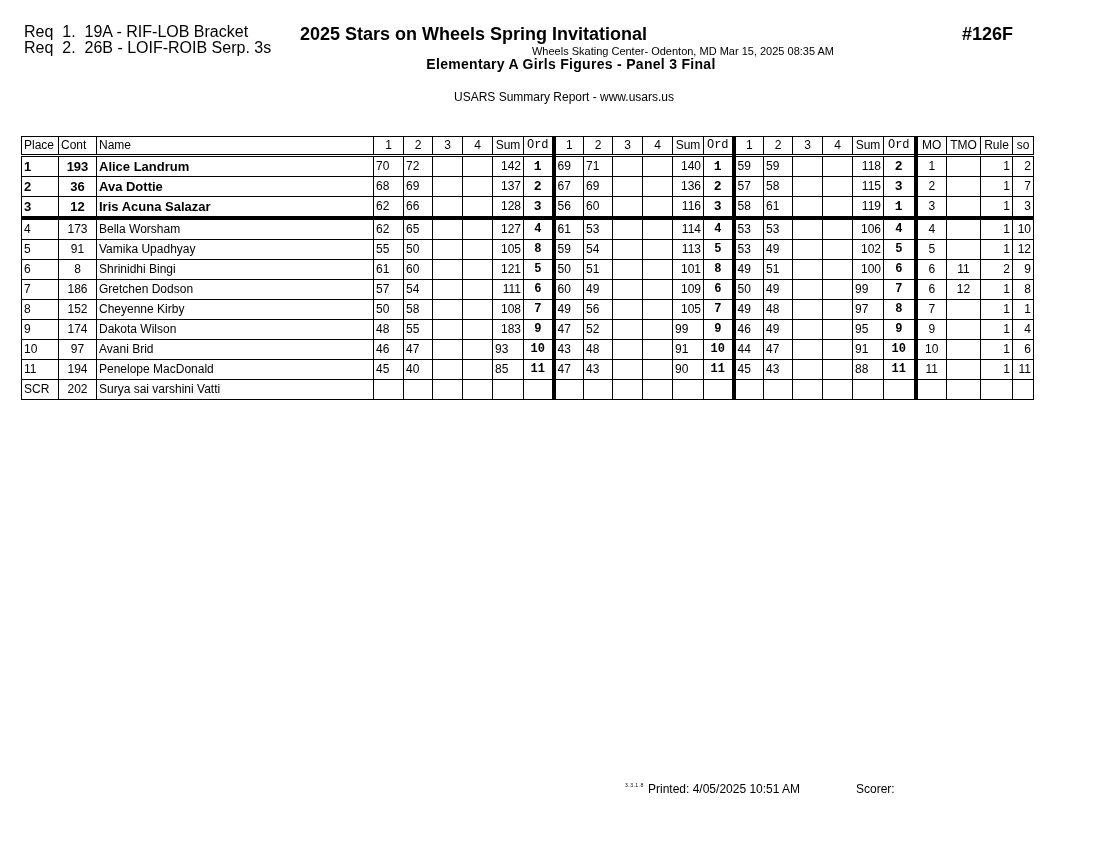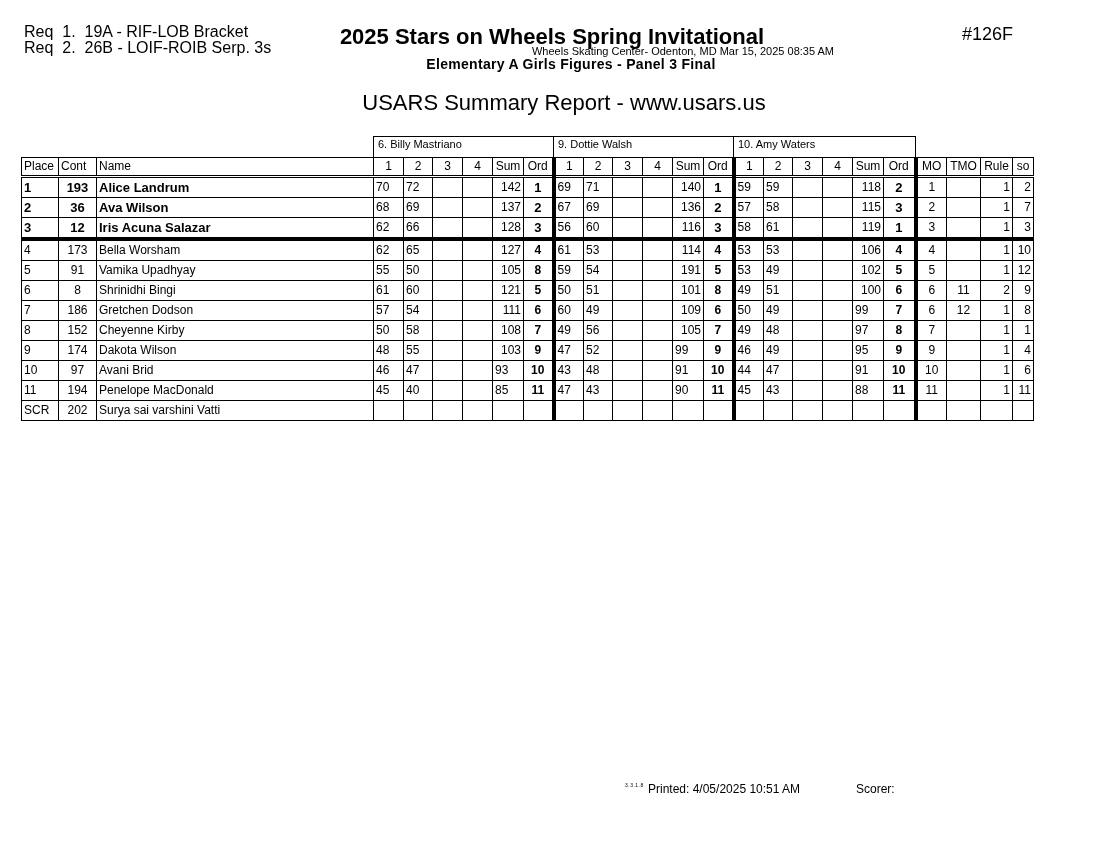--- a/index.html
+++ b/index.html
@@ -1,34 +1,34 @@
 <!DOCTYPE html>
 <html><head>
 <meta charset="utf-8">
 <style>
   html, body { margin:0; padding:0; background:#fff; }
   body { width:1100px; height:850px; position:relative; overflow:hidden;
          font-family:"Liberation Sans", sans-serif; color:#000; }
   .abs { position:absolute; }
   .req { left:24px; font-size:16px; line-height:14px; white-space:pre; }
-  .title1 { left:300px; width:504px; top:24px; text-align:center; font-size:22px; font-weight:bold; }
+  .title1 { left:300px; width:504px; top:24px; font-size:18px; font-weight:bold; }
   .title2 { left:292px; width:542px; top:45px; text-align:right; font-size:11px; }
   .title3 { left:300px; width:542px; top:56px; text-align:center; font-size:14px; font-weight:bold; letter-spacing:0.3px; }
-  .title4 { left:300px; width:528px; top:90px; text-align:center; font-size:22px; }
-  .evno { left:962px; top:24px; font-size:18px; font-weight:normal; }
+  .title4 { left:300px; width:528px; top:90px; text-align:center; font-size:12px; }
+  .evno { left:962px; top:24px; font-size:18px; font-weight:bold; }
 
   table.res { position:absolute; left:21px; top:136px; border-collapse:collapse; table-layout:fixed;
               font-size:12px; }
   table.res td { border:1px solid #000; height:19px; padding:0 2px; white-space:nowrap; overflow:hidden; line-height:19px; }
   table.res tr.judges td { height:20px; font-size:11px; vertical-align:top; line-height:14px; padding-left:4px; }
   table.res tr.judges td.blank { border:none; }
   table.res tr.hdr td { border-bottom:3px double #000; height:17px; line-height:17px; }
   .c { text-align:center; }
   .r { text-align:right; }
-  .ordcol { border-right:4px solid #000 !important; font-weight:bold; }
+  .ordcol { border-right:4px solid #000 !important; font-weight:bold;font-family:Liberation Mono, monospace; }
   .ordL { border-left:4px solid #000 !important; }
   tr.podium td { font-weight:bold; font-size:13px; }
   tr.podium-last td { border-bottom:4px solid #000; }
   tr.podium td.nb { font-weight:normal; font-size:12px; }
 
   .footer { top:782px; font-size:12px; }
   .ver { left:625px; top:782px; font-size:5px; letter-spacing:0.5px; }
 </style>
 </head>
 <body>
@@ -64,27 +64,20 @@
       <col style="width:30px">
       <col style="width:30px">
       <col style="width:31px">
       <col style="width:32px">
     <col style="width:31px">
       <col style="width:34px">
       <col style="width:32px">
       <col style="width:21px">
   </colgroup>
   <tbody id="tbody">
-    <tr class="judges">
-      <td class="blank" colspan="3"></td>
-      <td colspan="6">6.  Billy  Mastriano</td>
-      <td colspan="6">9.  Dottie Walsh</td>
-      <td colspan="6">10.  Amy Waters</td>
-      <td class="blank" colspan="4"></td>
-    </tr>
     <tr class="hdr" id="hdr">
         <td>Place</td>
         <td>Cont</td>
         <td>Name</td>
         <td class="c">1</td>
         <td class="c">2</td>
         <td class="c">3</td>
         <td class="c">4</td>
         <td class="c">Sum</td>
         <td class="c ordcol" style="font-weight: normal;">Ord</td>
@@ -128,21 +121,21 @@
         <td class="r nb">118</td>
         <td class="c ordcol">2</td>
         <td class="c nb">1</td>
         <td class="c nb"></td>
         <td class="r nb">1</td>
         <td class="r nb">2</td>
       </tr>
       <tr class="podium">
         <td>2</td>
         <td class="c">36</td>
-        <td>Ava Wilson</td>
+        <td>Ava Dottie</td>
         <td class="nb">68</td>
         <td class="nb">69</td>
         <td class="nb"></td>
         <td class="nb"></td>
         <td class="r nb">137</td>
         <td class="c ordcol">2</td>
         <td class="ordL nb">67</td>
         <td class="nb">69</td>
         <td class="nb"></td>
         <td class="nb"></td>
@@ -220,21 +213,21 @@
         <td>55</td>
         <td>50</td>
         <td></td>
         <td></td>
         <td class="r">105</td>
         <td class="c ordcol">8</td>
         <td class="ordL">59</td>
         <td>54</td>
         <td></td>
         <td></td>
-        <td class="r">191</td>
+        <td class="r">113</td>
         <td class="c ordcol">5</td>
         <td class="ordL">53</td>
         <td>49</td>
         <td></td>
         <td></td>
         <td class="r">102</td>
         <td class="c ordcol">5</td>
         <td class="c">5</td>
         <td class="c"></td>
         <td class="r">1</td>
@@ -322,21 +315,21 @@
         <td class="r">1</td>
       </tr>
       <tr>
         <td>9</td>
         <td class="c">174</td>
         <td>Dakota Wilson</td>
         <td>48</td>
         <td>55</td>
         <td></td>
         <td></td>
-        <td class="r">103</td>
+        <td class="r">183</td>
         <td class="c ordcol">9</td>
         <td class="ordL">47</td>
         <td>52</td>
         <td></td>
         <td></td>
         <td class="">99</td>
         <td class="c ordcol">9</td>
         <td class="ordL">46</td>
         <td>49</td>
         <td></td>

